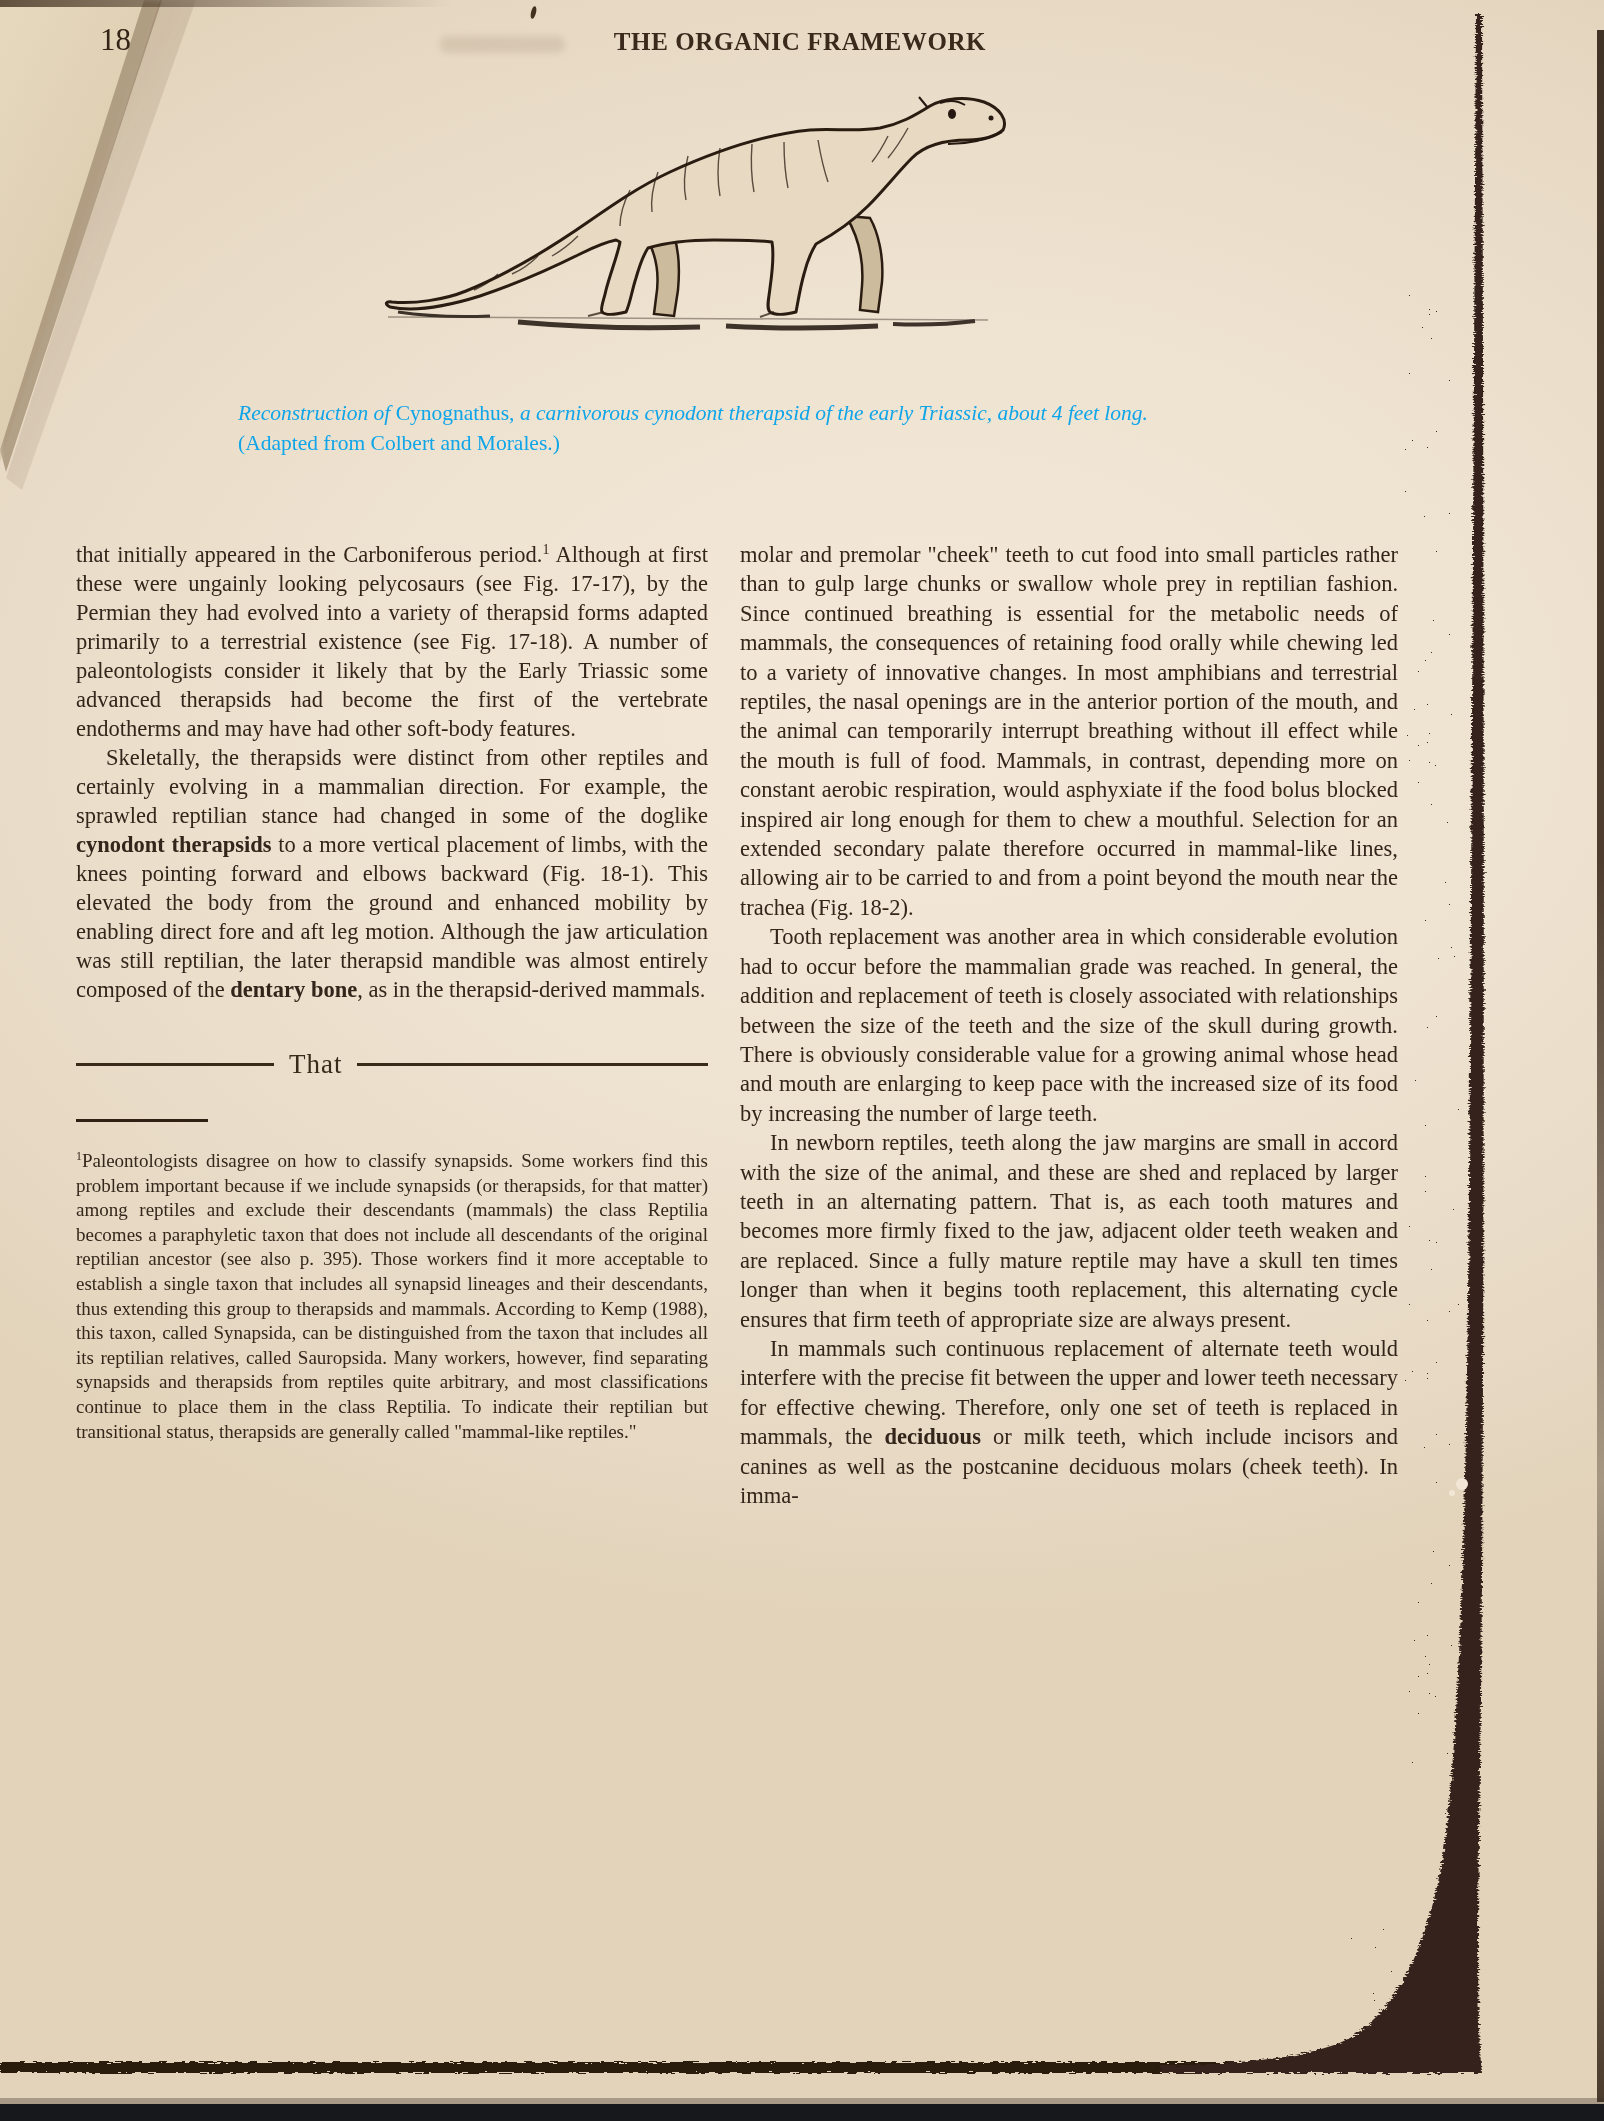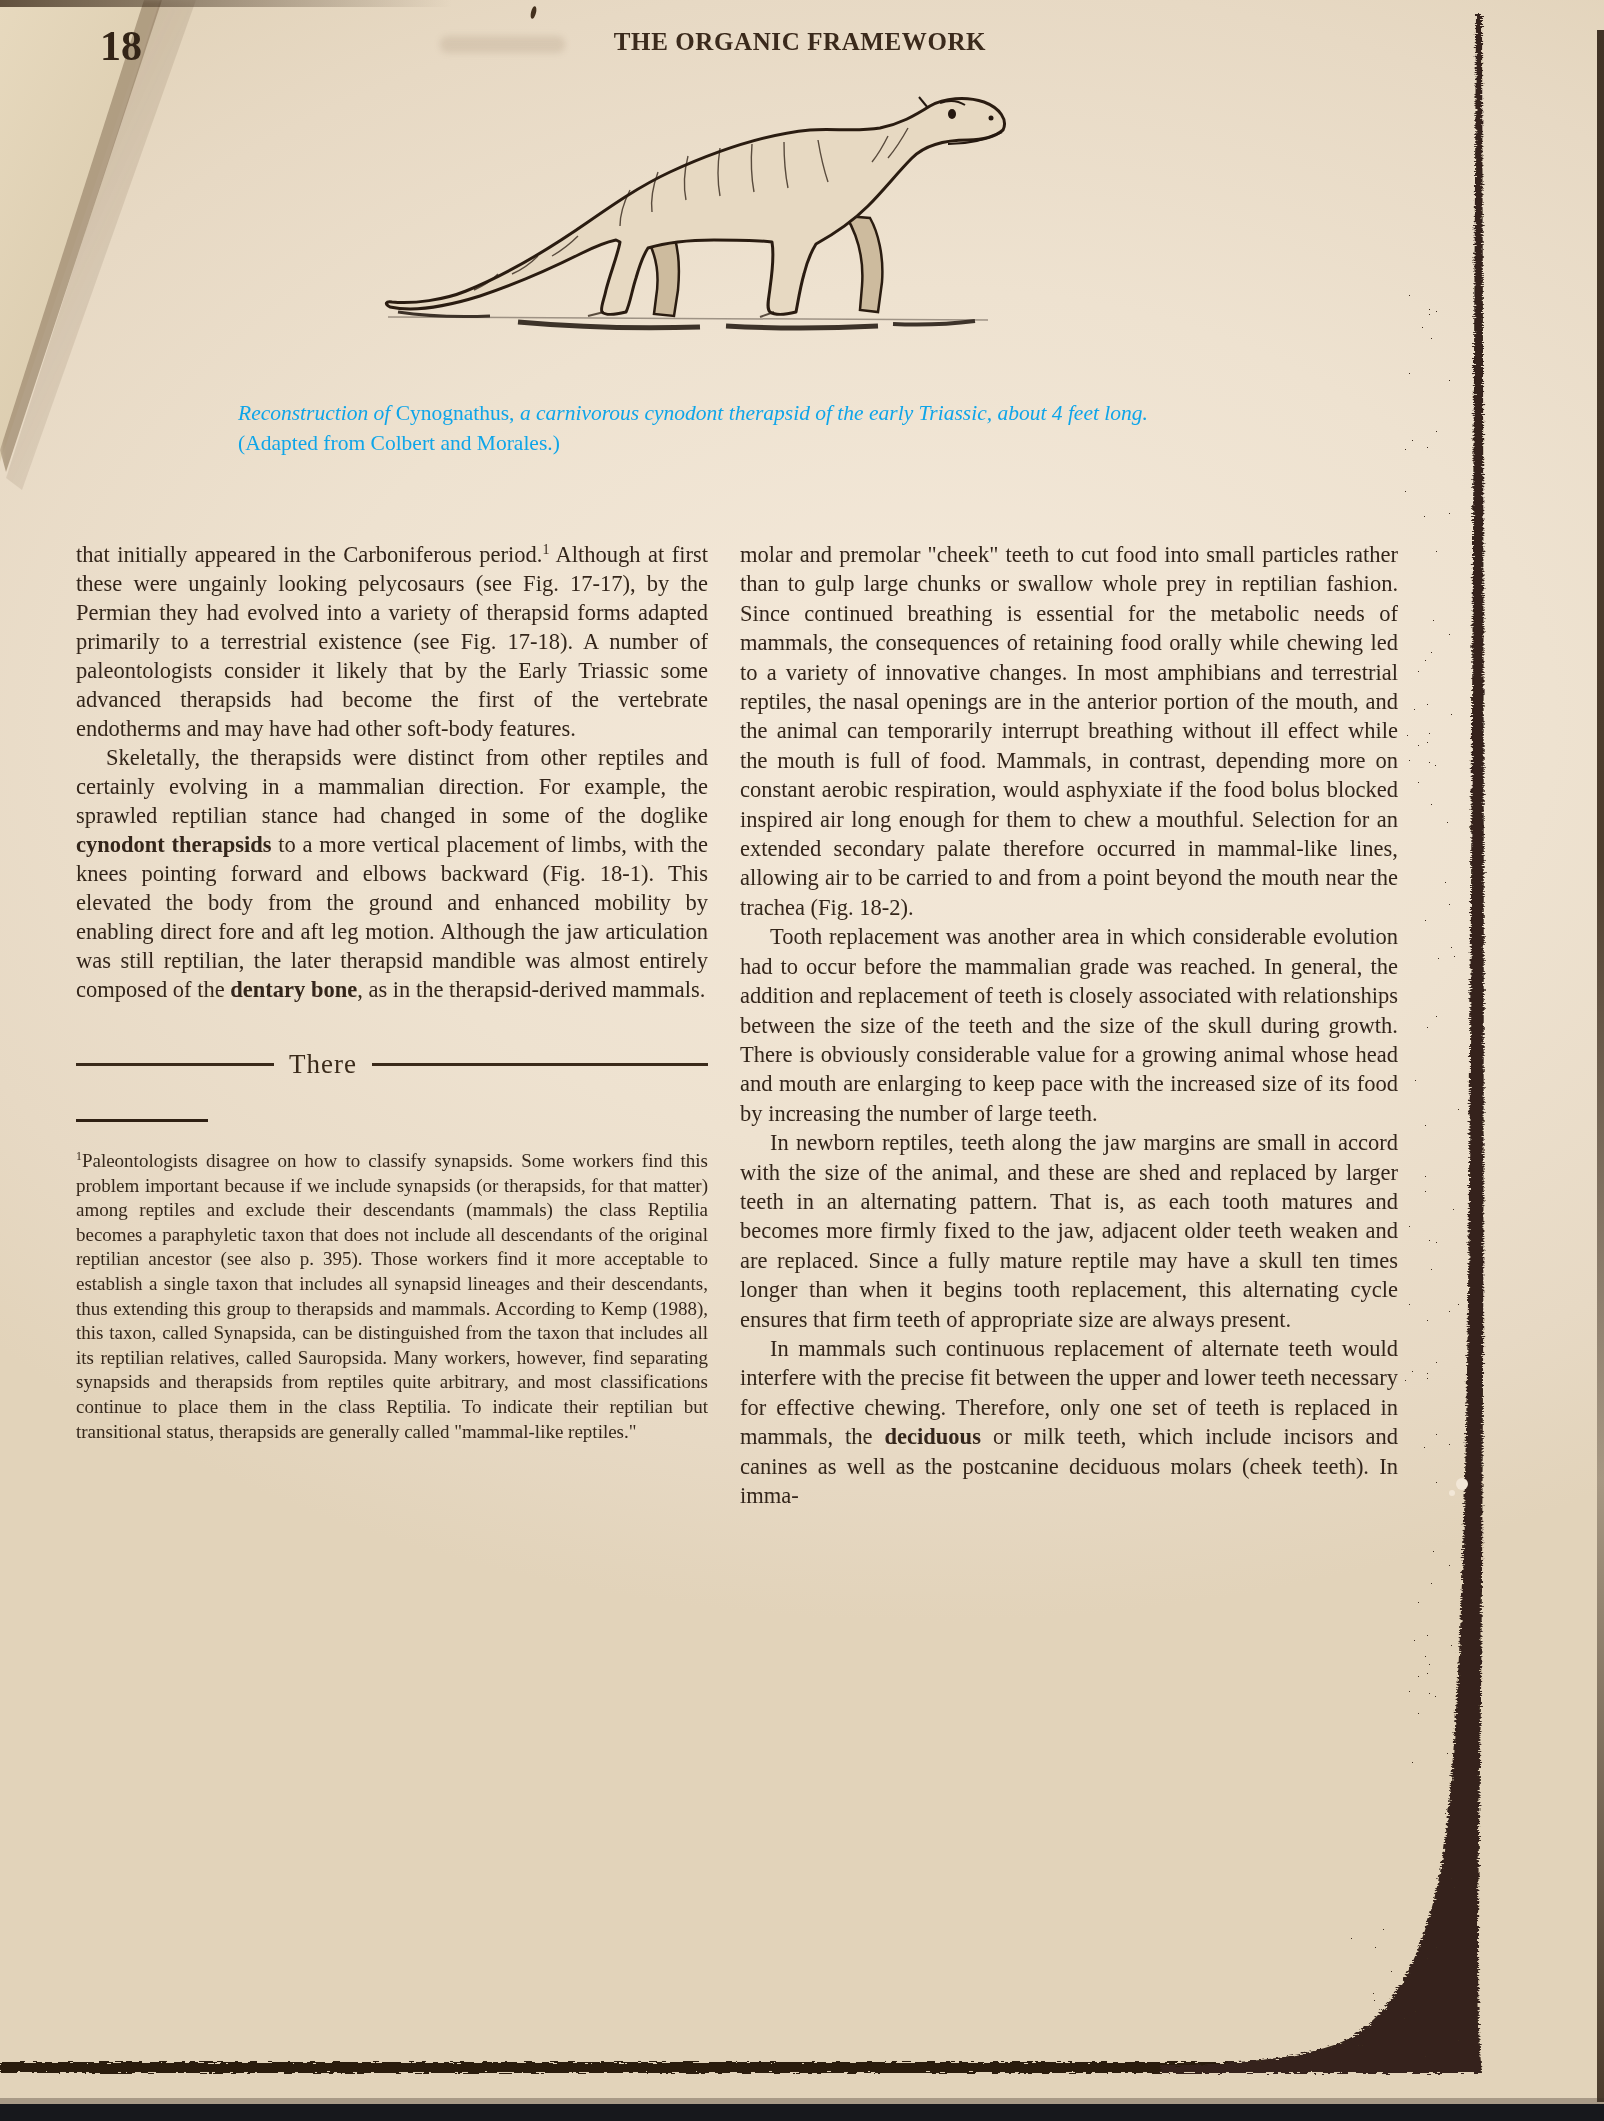--- a/index.html
+++ b/index.html
@@ -17,21 +17,21 @@
   .corner-glow{position:absolute;left:0;top:0;width:260px;height:520px;
     clip-path:polygon(160px 0,196px 0,22px 490px,6px 478px);
     background:linear-gradient(115deg,rgba(125,102,76,.28),rgba(125,102,76,0));filter:blur(4px);}
   .top-strip{position:absolute;left:0;top:0;width:452px;height:7px;
     background:linear-gradient(to right,rgba(64,47,30,.8),rgba(64,47,30,0));}
   .ink-mark{position:absolute;left:531px;top:6px;width:5px;height:13px;border-radius:50%;
     background:#43301e;transform:rotate(14deg);}
   .ghost-smudge{position:absolute;left:440px;top:36px;width:125px;height:17px;border-radius:8px;
     background:rgba(118,93,66,.14);filter:blur(3px);}
   
-  .page-number{position:absolute;left:100px;top:22px;font-size:42px;font-weight:bold;color:#332417;}
+  .page-number{position:absolute;left:100px;top:22px;font-size:31px;font-weight:normal;color:#332417;}
   .running-header{position:absolute;left:560px;top:28px;width:480px;text-align:center;
     font-size:25px;font-weight:bold;letter-spacing:.6px;color:#3b2a1c;}
   
   .illustration{position:absolute;left:348px;top:84px;width:672px;height:258px;}
   .figure-label-row{position:absolute;left:342px;top:354px;width:470px;
     display:flex;align-items:center;gap:16px;}
   .fig-rule{height:3px;background:#47301f;}
   .fig-rule.l{width:152px;} .fig-rule.r{width:150px;}
   .figure-label{font-size:27px;font-weight:bold;color:#2f2013;white-space:nowrap;}
   .figure-caption{position:absolute;left:238px;top:398px;width:962px;
@@ -149,21 +149,21 @@
   </div>
 
 
   <div class="figure-caption"><span class="i">Reconstruction of </span><span class="r">Cynognathus,</span><span class="i"> a carnivorous cynodont therapsid of the early Triassic, about 4 feet long.</span><span class="r"> (Adapted from Colbert and Morales.)</span></div>
 
   <div class="col col-left">
     <p><span>that initially appeared in the Carboniferous period.</span><sup>1</sup><span> Although at first these were ungainly looking pelycosaurs (see Fig. 17-17), by the Permian they had evolved into a variety of therapsid forms adapted primarily to a terrestrial existence (see Fig. 17-18). A number of paleontologists consider it likely that by the Early Triassic some advanced therapsids had become the first of the vertebrate endotherms and may have had other soft-body features.</span></p>
     <p class="indent"><span>Skeletally, the therapsids were distinct from other reptiles and certainly evolving in a mammalian direction. For example, the sprawled reptilian stance had changed in some of the doglike </span><span class="b">cynodont therapsids</span><span> to a more vertical placement of limbs, with the knees pointing forward and elbows backward (Fig. 18-1). This elevated the body from the ground and enhanced mobility by enabling direct fore and aft leg motion. Although the jaw articulation was still reptilian, the later therapsid mandible was almost entirely composed of the </span><span class="b">dentary bone</span><span>, as in the therapsid-derived mammals.</span></p>
     <div class="section-heading-row">
       <div class="h-rule l"></div>
-      <div class="section-heading">There</div>
+      <div class="section-heading">That</div>
       <div class="h-rule r"></div>
     </div>
     <div class="footnote-rule"></div>
     <div class="footnote"><sup>1</sup><span>Paleontologists disagree on how to classify synapsids. Some workers find this problem important because if we include synapsids (or therapsids, for that matter) among reptiles and exclude their descendants (mammals) the class Reptilia becomes a paraphyletic taxon that does not include all descendants of the original reptilian ancestor (see also p. 395). Those workers find it more acceptable to establish a single taxon that includes all synapsid lineages and their descendants, thus extending this group to therapsids and mammals. According to Kemp (1988), this taxon, called Synapsida, can be distinguished from the taxon that includes all its reptilian relatives, called Sauropsida. Many workers, however, find separating synapsids and therapsids from reptiles quite arbitrary, and most classifications continue to place them in the class Reptilia. To indicate their reptilian but transitional status, therapsids are generally called "mammal-like reptiles."</span></div>
   </div>
 
   <div class="col col-right">
     <p>molar and premolar "cheek" teeth to cut food into small particles rather than to gulp large chunks or swallow whole prey in reptilian fashion. Since continued breathing is essential for the metabolic needs of mammals, the consequences of retaining food orally while chewing led to a variety of innovative changes. In most amphibians and terrestrial reptiles, the nasal openings are in the anterior portion of the mouth, and the animal can temporarily interrupt breathing without ill effect while the mouth is full of food. Mammals, in contrast, depending more on constant aerobic respiration, would asphyxiate if the food bolus blocked inspired air long enough for them to chew a mouthful. Selection for an extended secondary palate therefore occurred in mammal-like lines, allowing air to be carried to and from a point beyond the mouth near the trachea (Fig. 18-2).</p>
     <p class="indent">Tooth replacement was another area in which considerable evolution had to occur before the mammalian grade was reached. In general, the addition and replacement of teeth is closely associated with relationships between the size of the teeth and the size of the skull during growth. There is obviously considerable value for a growing animal whose head and mouth are enlarging to keep pace with the increased size of its food by increasing the number of large teeth.</p>
     <p class="indent">In newborn reptiles, teeth along the jaw margins are small in accord with the size of the animal, and these are shed and replaced by larger teeth in an alternating pattern. That is, as each tooth matures and becomes more firmly fixed to the jaw, adjacent older teeth weaken and are replaced. Since a fully mature reptile may have a skull ten times longer than when it begins tooth replacement, this alternating cycle ensures that firm teeth of appropriate size are always present.</p>

